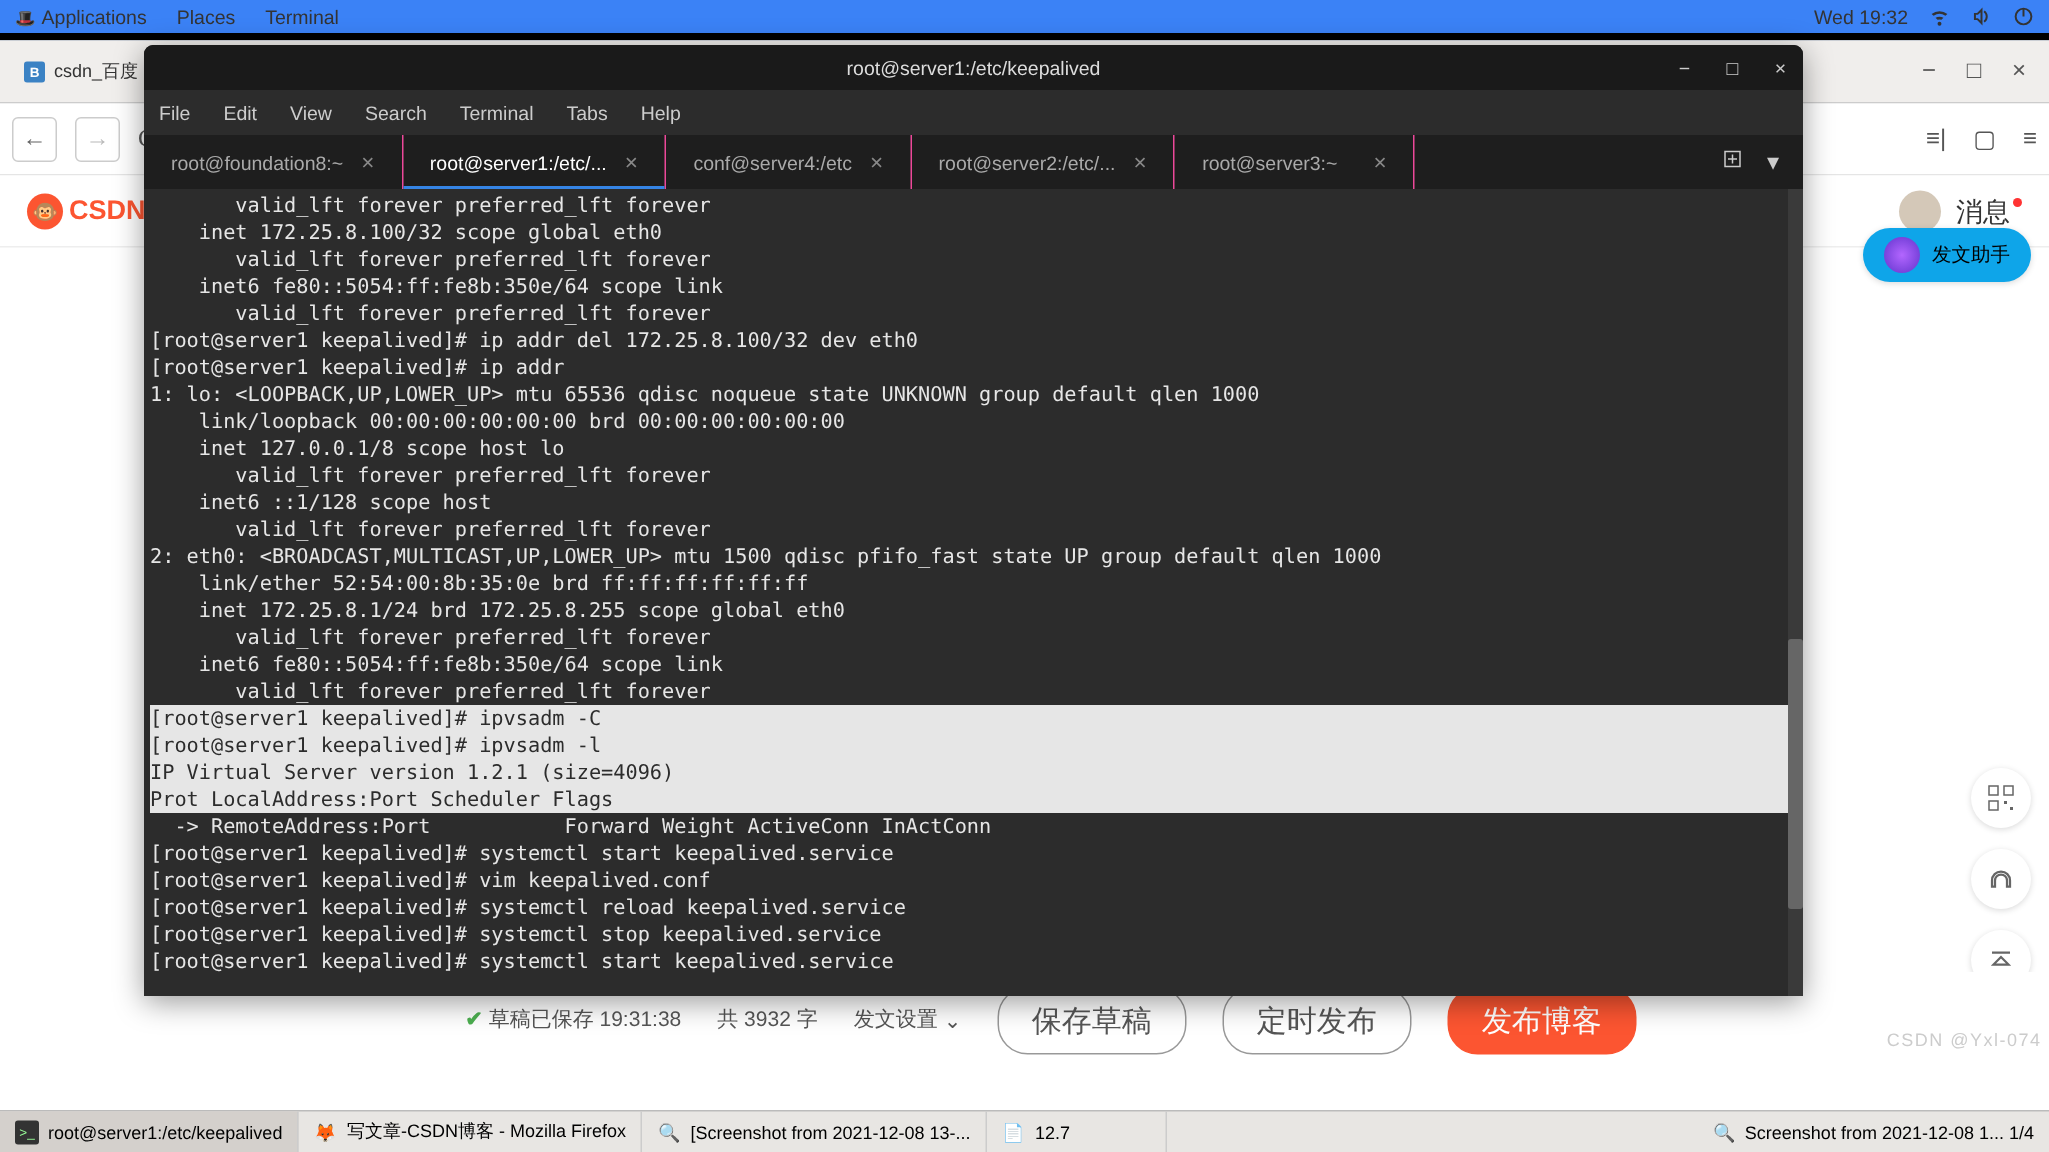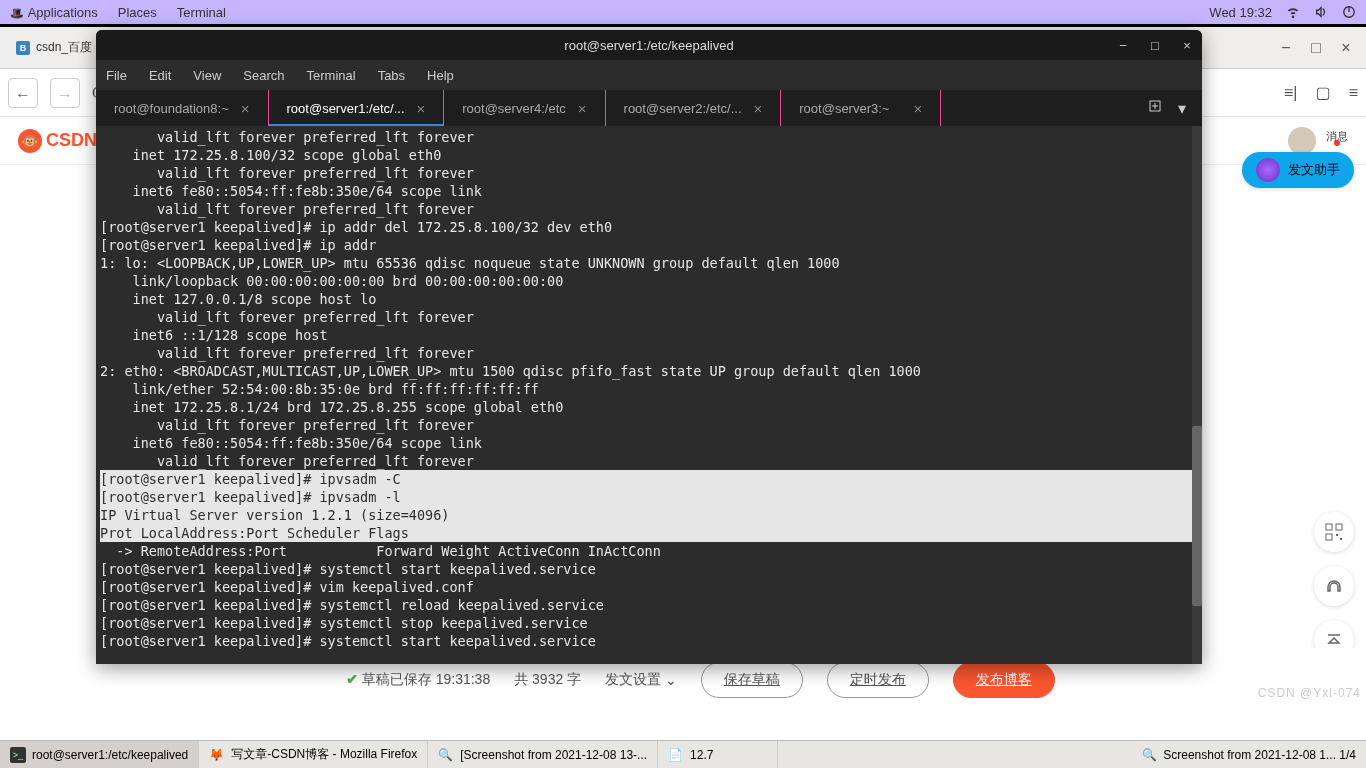--- a/index.html
+++ b/index.html
@@ -1,19 +1,19 @@
 <!DOCTYPE html>
 <html><head>
 <meta charset="utf-8">
 <style>
 * { margin: 0; padding: 0; box-sizing: border-box; }
 body { font-family: sans-serif; background: #f5f4f2; width: 1366px; height: 768px; overflow: hidden; position: relative; }
 
 
-.top-panel { height: 27px; background: #c4b5fd; display: flex; align-items: center; padding: 0 10px; font-size: 13px; color: #333; border-bottom: 3px solid #000000; }
+.top-panel { height: 27px; background: #3b82f6; display: flex; align-items: center; padding: 0 10px; font-size: 13px; color: #333; border-bottom: 5px solid #000000; }
 .top-panel .left-items { display: flex; gap: 20px; }
 .top-panel .left-items span:first-child::before { content: "🎩"; margin-right: 4px; font-size: 11px; }
 .top-panel .right-items { margin-left: auto; display: flex; gap: 14px; align-items: center; }
 .top-panel .sys-icon { width: 14px; height: 14px; display: inline-block; }
 
 
 .browser-window { position: absolute; top: 27px; left: 0; right: 0; bottom: 28px; background: #fff; }
 .browser-titlebar { height: 42px; background: #f0eeec; border-bottom: 1px solid #ccc; display: flex; align-items: center; padding: 0 6px; }
 .browser-tab { display: flex; align-items: center; gap: 6px; padding: 6px 10px; font-size: 12px; color: #333; background: #f0eeec; border-radius: 4px 4px 0 0; }
 .browser-tab .favicon { width: 14px; height: 14px; border-radius: 2px; background: #3b82c4; display: inline-flex; align-items: center; justify-content: center; color: #fff; font-size: 9px; font-weight: bold; }
@@ -26,33 +26,33 @@
 .url-prefix { font-size: 16px; color: #555; font-family: serif; }
 .browser-right-icons { margin-left: auto; display: flex; gap: 18px; align-items: center; color: #555; }
 .browser-right-icons span { cursor: pointer; }
 
 .csdn-header { height: 48px; background: #fff; display: flex; align-items: center; padding: 0 18px; gap: 10px; border-bottom: 1px solid #eee; }
 .csdn-logo { display: flex; align-items: center; gap: 4px; font-weight: bold; color: #fc5531; font-size: 18px; }
 .csdn-logo-icon { width: 24px; height: 24px; background: #fc5531; border-radius: 50%; display: flex; align-items: center; justify-content: center; }
 .csdn-logo-icon::before { content: "🐵"; font-size: 14px; }
 .csdn-header .spacer { flex: 1; }
 .csdn-header .avatar { width: 28px; height: 28px; border-radius: 50%; background: #d4c8b8; }
-.csdn-header .msg-link { font-size: 11px; color: #333; display: flex; align-items: center; gap: 2px; flex-direction: column; }
+.csdn-header .msg-link { font-size: 18px; color: #333; display: flex; align-items: center; gap: 2px; }
 .csdn-header .red-dot { width: 6px; height: 6px; background: #f33; border-radius: 50%; position: relative; top: -6px; }
 
 .article-helper { position: absolute; right: 12px; top: 125px; background: #0ea5e9; border-radius: 20px; padding: 6px 14px; display: flex; align-items: center; gap: 8px; font-size: 13px; box-shadow: 0 1px 4px rgba(0,0,0,0.15); }
 .article-helper-icon { width: 24px; height: 24px; background: radial-gradient(circle, #b366ff, #6033cc); border-radius: 50%; }
 
 .side-tools { position: absolute; right: 12px; bottom: 80px; display: flex; flex-direction: column; gap: 14px; }
 .side-tool { width: 40px; height: 40px; background: #fff; border-radius: 50%; display: flex; align-items: center; justify-content: center; box-shadow: 0 1px 4px rgba(0,0,0,0.15); color: #666; cursor: pointer; }
 
 .editor-footer { position: absolute; bottom: 28px; left: 0; right: 0; height: 64px; background: #fff; display: flex; align-items: center; justify-content: center; gap: 24px; font-size: 14px; color: #555; margin-left: 35px; }
 .editor-footer .check-icon { color: #4caf50; font-weight: bold; }
 .editor-footer .dropdown { display: inline-flex; align-items: center; gap: 4px; cursor: pointer; }
-.editor-footer .btn { padding: 8px 22px; border-radius: 20px; border: 1px solid #999; background: #fff; color: #555; cursor: pointer; font-size: 14px; text-decoration: underline; }
+.editor-footer .btn { padding: 8px 22px; border-radius: 20px; border: 1px solid #999; background: #fff; color: #555; cursor: pointer; font-size: 20px; }
 .editor-footer .btn.primary { background: #fc5531; border-color: #fc5531; color: #fff; }
 
 .publish-footer-brand { position: absolute; right: 5px; bottom: 40px; font-size: 12px; color: #ccc; letter-spacing: 1px; }
 
 
 .terminal-window { position: absolute; top: 30px; left: 96px; width: 1106px; height: 634px; background: #2c2c2c; border-radius: 6px 6px 0 0; box-shadow: 0 4px 20px rgba(0,0,0,0.4); display: flex; flex-direction: column; overflow: hidden; }
 .term-titlebar { height: 30px; background: #1a1a1a; color: #ddd; display: flex; align-items: center; justify-content: center; position: relative; font-size: 13px; }
 .term-titlebar .window-controls { position: absolute; right: 8px; display: flex; gap: 18px; color: #ccc; }
 .term-titlebar .window-controls span { cursor: pointer; width: 14px; text-align: center; }
 .term-menubar { height: 30px; background: #2c2c2c; color: #ccc; display: flex; align-items: center; padding: 0 10px; gap: 22px; font-size: 13px; }
@@ -207,21 +207,21 @@
   <div class="term-tabs">
     <div class="term-tab">
         <span>root@foundation8:~</span>
         <span class="close">×</span>
       </div>
     <div class="term-tab active">
         <span>root@server1:/etc/...</span>
         <span class="close">×</span>
       </div>
     <div class="term-tab">
-        <span>root@server4:/etc</span>
+        <span>conf@server4:/etc</span>
         <span class="close">×</span>
       </div>
     <div class="term-tab">
         <span>root@server2:/etc/...</span>
         <span class="close">×</span>
       </div>
     <div class="term-tab">
         <span>root@server3:~</span>
         <span class="close">×</span>
       </div>

